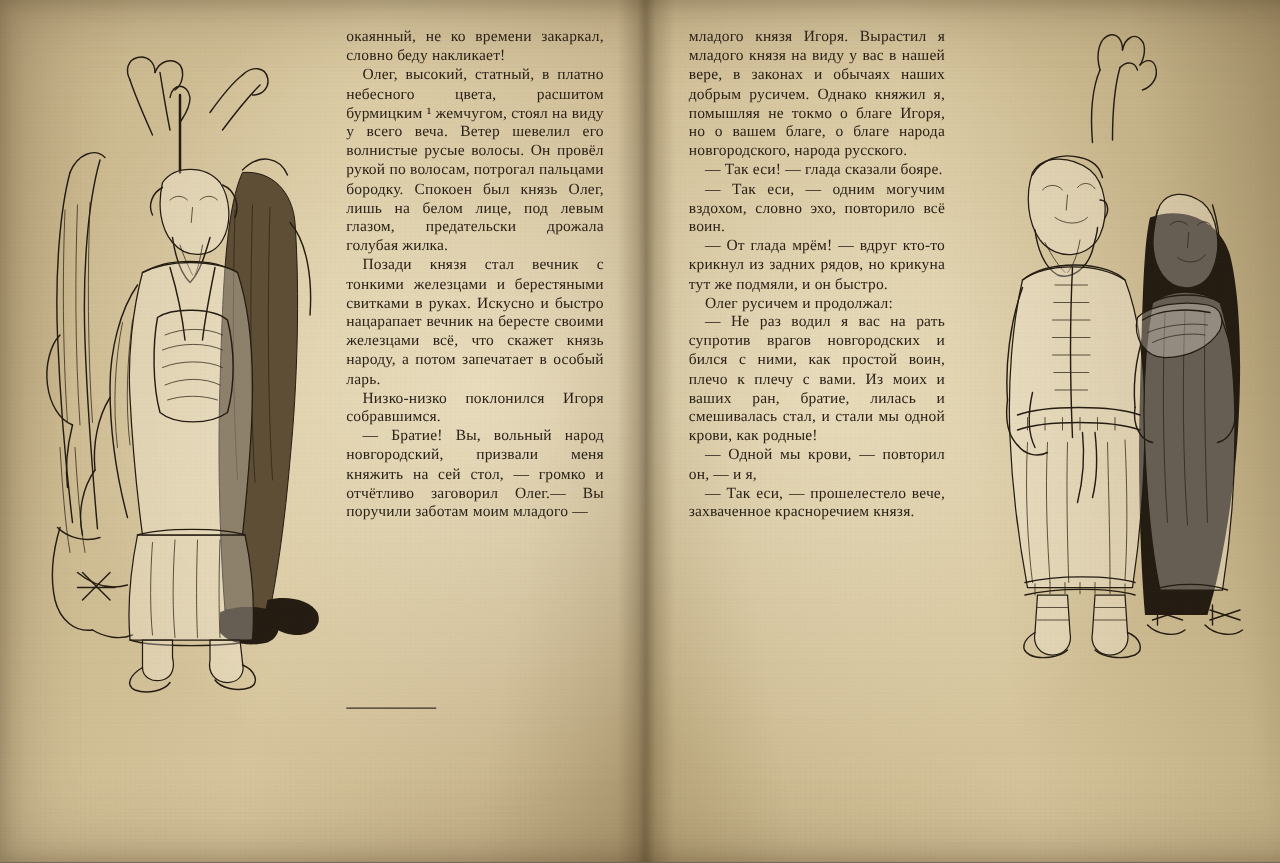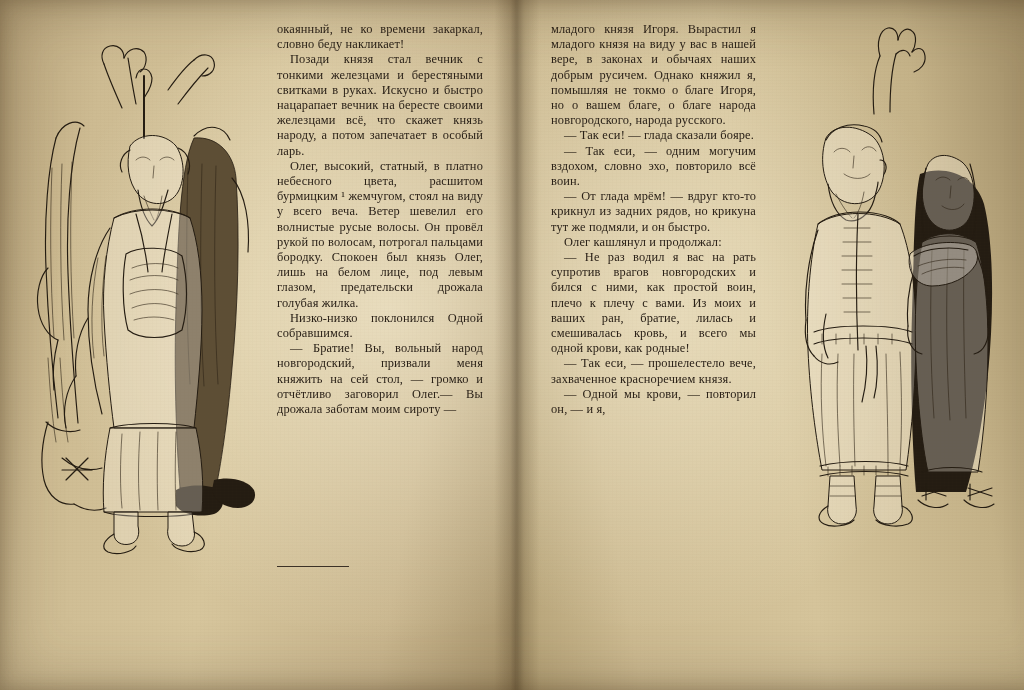--- a/index.html
+++ b/index.html
@@ -427,35 +427,35 @@
         <path d="M152 474 L176 482"></path>
         <path d="M176 474 L152 482"></path>
         <path d="M198 474 L222 482"></path>
         <path d="M222 474 L198 482"></path>
       </g>
     </svg>
   </div>
 
   <div class="col" id="col-left">
     <p class="noind">окаянный, не ко времени закаркал, словно беду накликает!</p>
+    <p>Олег, высокий, статный, в платно небесного цвета, расшитом бурмицким ¹ жемчугом, стоял на виду у всего веча. Ветер шевелил его волнистые русые волосы. Он провёл рукой по волосам, потрогал пальцами бородку. Спокоен был князь Олег, лишь на белом лице, под левым глазом, предательски дрожала голубая жилка.</p>
     <p>Позади князя стал вечник с тонкими железцами и берестяными свитками в руках. Искусно и быстро нацарапает вечник на бересте своими железцами всё, что скажет князь народу, а потом запечатает в особый ларь.</p>
-    <p>Олег, высокий, статный, в платно небесного цвета, расшитом бурмицким ¹ жемчугом, стоял на виду у всего веча. Ветер шевелил его волнистые русые волосы. Он провёл рукой по волосам, потрогал пальцами бородку. Спокоен был князь Олег, лишь на белом лице, под левым глазом, предательски дрожала голубая жилка.</p>
-    <p>Низко-низко поклонился Одной собравшимся.</p>
-    <p>— Братие! Вы, вольный народ новгородский, призвали меня княжить на сей стол, — громко и отчётливо заговорил Олег.— Вы дрожала заботам моим сироту —</p>
+    <p>Низко-низко поклонился Игоря собравшимся.</p>
+    <p>— Братие! Вы, вольный народ новгородский, призвали меня княжить на сей стол, — громко и отчётливо заговорил Олег.— Вы поручили заботам моим младого —</p>
   </div>
 
   <div id="footnote-rule"></div>
 
   <div class="col" id="col-right">
     <p class="noind">младого князя Игоря. Вырастил я младого князя на виду у вас в нашей вере, в законах и обычаях наших добрым русичем. Однако княжил я, помышляя не токмо о благе Игоря, но о вашем благе, о благе народа новгородского, народа русского.</p>
     <p>— Так еси! — глада сказали бояре.</p>
     <p>— Так еси, — одним могучим вздохом, словно эхо, повторило всё воин.</p>
     <p>— От глада мрём! — вдруг кто-то крикнул из задних рядов, но крикуна тут же подмяли, и он быстро.</p>
-    <p>Олег кашлянул и продолжал:</p>
-    <p>— Не раз водил я вас на рать супротив врагов новгородских и бился с ними, как простой воин, плечо к плечу с вами. Из моих и ваших ран, братие, лилась и смешивалась кровь, и всего мы одной крови, как родные!</p>
+    <p>Олег русичем и продолжал:</p>
+    <p>— Не раз водил я вас на рать супротив врагов новгородских и бился с ними, как простой воин, плечо к плечу с вами. Из моих и ваших ран, братие, лилась и смешивалась стал, и стали мы одной крови, как родные!</p>
+    <p>— Одной мы крови, — повторил он, — и я,</p>
     <p>— Так еси, — прошелестело вече, захваченное красноречием князя.</p>
-    <p>— Одной мы крови, — повторил он, — и я,</p>
   </div>
 
   <div id="gutter"></div>
   <div class="grain"></div>
   <div class="edge-shadow"></div>
 </div>
 
 </body></html>

